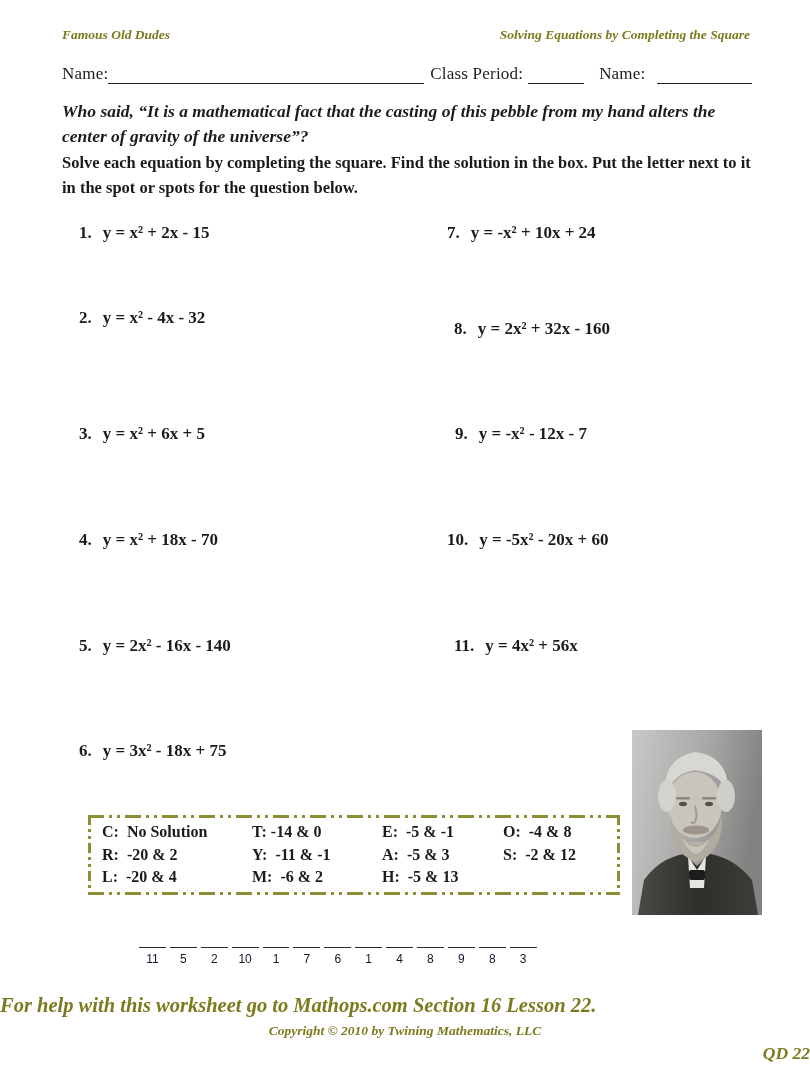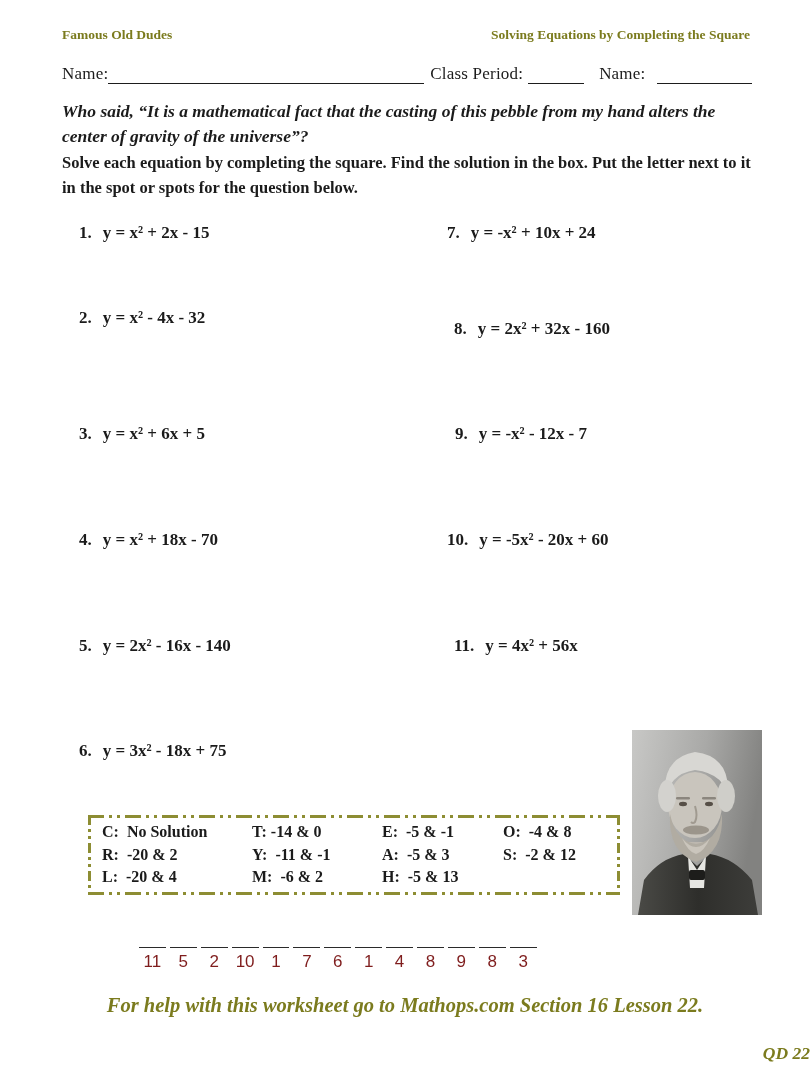--- a/index.html
+++ b/index.html
@@ -14,21 +14,21 @@
     width:810px;height:1082px;
     margin:0 auto;
     background:#ffffff;
     font-family:"Liberation Serif", serif;
     color:var(--ink);
     overflow:hidden;
   }
   .abs{position:absolute;}
 
   
-  .hdr{top:27px;font-size:13.5px;font-weight:bold;color:var(--accent);}
+  .hdr{top:27px;font-size:13.5px;font-weight:bold;font-style:italic;color:var(--accent);}
   .hdr-left{left:62px;}
   .hdr-right{right:60px;text-align:center;}
 
   
   .name-row{left:62px;top:64px;width:692px;display:flex;align-items:flex-end;font-size:17px;white-space:nowrap;}
   .uline{display:inline-block;height:15px;border-bottom:1.6px solid #1d1d1d;}
   .u-name{width:316px;}
   .u-class{width:56px;margin-left:5px;}
   .u-date{width:95px;margin-left:12px;}
   .fld-label{letter-spacing:.2px;}
@@ -62,24 +62,24 @@
 
   
   .portrait{left:632px;top:730px;width:130px;height:185px;}
   .portrait svg{display:block;width:100%;height:100%;}
   .caption{left:602px;top:917px;width:190px;text-align:center;font-size:15px;line-height:21.5px;}
 
   
   .blanks{left:139px;top:947px;display:flex;gap:4px;}
   .blank{width:26.9px;display:flex;flex-direction:column;align-items:center;}
   .blank .line{width:100%;height:0;border-top:1.8px solid #2a2a2a;}
-  .blank .num{margin-top:4px;font-family:"Liberation Sans", sans-serif;font-size:17px;color:#7f1d1d;}
-
-  
-  .footer-help{left:0;width:810px;top:994px;text-align:center;font-size:20.5px;font-weight:bold;font-style:italic;color:var(--accent);}
+  .blank .num{margin-top:4px;font-family:"Liberation Sans", sans-serif;font-size:12px;color:#0f172a;}
+
+  
+  .footer-help{left:0;width:810px;top:994px;text-align:left;font-size:20.5px;font-weight:bold;font-style:italic;color:var(--accent);}
   .footer-copy{left:0;width:810px;top:1023px;text-align:center;font-size:13.5px;font-weight:bold;font-style:italic;color:var(--accent);}
   .footer-code{left:0;width:810px;top:1043px;text-align:right;font-size:17.5px;font-weight:bold;font-style:italic;color:var(--accent);}
 </style>
 </head>
 <body>
 
 <div class="page">
 
   <div class="abs hdr hdr-left">Famous Old Dudes</div>
   <div class="abs hdr hdr-right">Solving Equations by Completing the Square</div>
@@ -248,15 +248,16 @@
         <div class="line"></div>
         <div class="num">8</div>
       </div>
     <div class="blank">
         <div class="line"></div>
         <div class="num">3</div>
       </div>
   </div>
 
   <div class="abs footer-help">For help with this worksheet go to Mathops.com Section 16 Lesson 22.</div>
+  <div class="abs footer-copy">Copyright © 2010 by Twining Mathematics, LLC</div>
   <div class="abs footer-code">QD 22</div>
 
 </div>
 
 </body></html>

